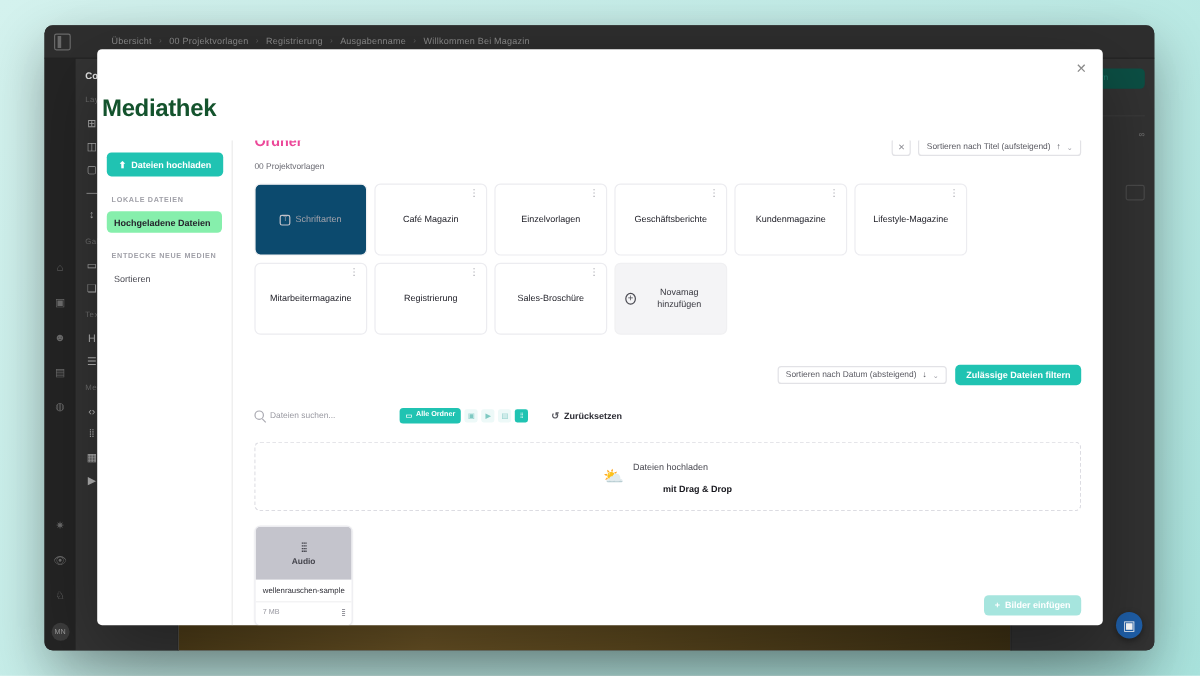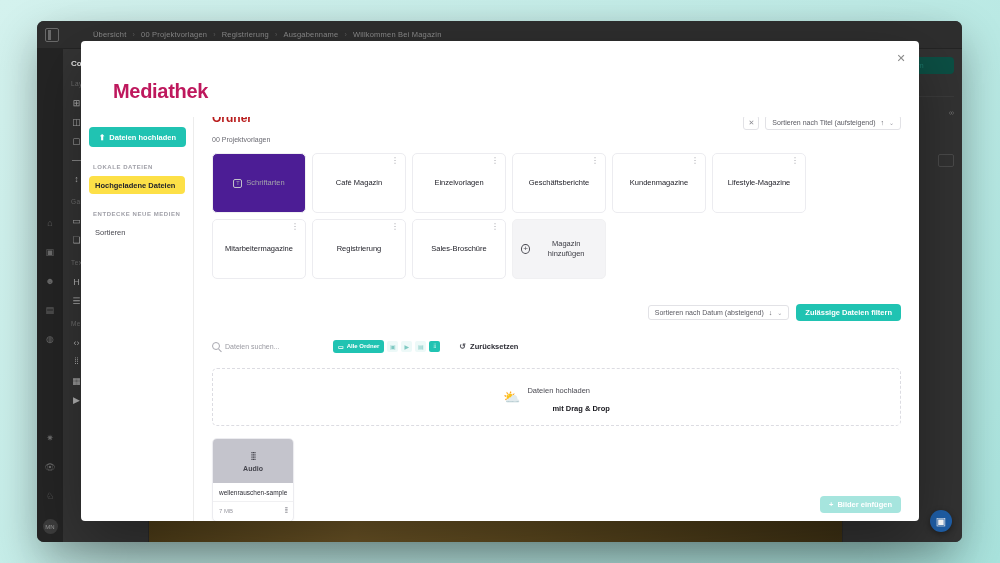--- a/index.html
+++ b/index.html
@@ -121,23 +121,23 @@
     box-shadow: 0 22px 60px rgba(0,0,0,.34);
     overflow: hidden;
   }
   #modal-close {
     position: absolute; right: 10px; top: 9px;
     width: 16px; height: 16px;
     color: #8b8b8b; font-size: 11px; line-height: 16px; text-align: center;
     cursor: pointer;
   }
   #modal-title {
-    position: absolute; left: 32px; top: 50px;
+    position: absolute; left: 4px; top: 50px;
     transform: translateY(-50%);
-    font-size: 20px; font-weight: bold; color: #be185d; letter-spacing: -.3px;
+    font-size: 20px; font-weight: bold; color: #14532d; letter-spacing: -.3px;
   }
 
   
   #m-side {
     position: absolute; left: 0; top: 76px; width: 113px; bottom: 0;
     border-right: 1px solid #ececec;
     padding: 10px 8px 0 8px;
   }
   #upload-btn {
     width: 97px; height: 20px; border-radius: 4px;
@@ -149,35 +149,35 @@
   .side-group {
     font-size: 6px; color: #a0a0a8; letter-spacing: .55px;
     margin: 17px 0 6px 4px; font-weight: bold;
   }
   .side-item {
     height: 18px; border-radius: 4px;
     display: flex; align-items: center;
     padding: 0 6px; font-size: 7.5px; color: #4a4a52;
     cursor: pointer;
   }
-  .side-item.active { background: #fde047; font-weight: bold; color: #24242c; }
+  .side-item.active { background: #86efac; font-weight: bold; color: #24242c; }
 
   
   #m-main {
     position: absolute; left: 113px; top: 76px; right: 0; bottom: 0;
     overflow: hidden;
   }
 
   
   #folders-head {
     position: relative; height: 36px; padding: 0 18px;
   }
   #folders-title {
     position: absolute; left: 18px; top: -6px;
-    font-size: 12px; font-weight: bold; color: #b91c1c;
+    font-size: 12px; font-weight: bold; color: #ec4899;
   }
   #folders-sub {
     position: absolute; left: 18px; top: 19px;
     font-size: 7px; color: #6a6a72;
   }
   #folders-tools {
     position: absolute; right: 18px; top: -2px;
     display: flex; align-items: center; gap: 6px;
   }
   .x-chip {
@@ -207,21 +207,21 @@
   }
   .folder-card .kebab {
     position: absolute; right: 6px; top: 3px;
     color: #9a9aa2; font-size: 8px; letter-spacing: 0; line-height: 1;
   }
   .folder-card .fname {
     font-size: 7.5px; color: #23232b; text-align: center; line-height: 1.35;
     word-break: break-word;
   }
   .folder-card.muted {
-    background: #4c1d95; border-color: #f0f0f2;
+    background: #0c4a6e; border-color: #f0f0f2;
   }
   .folder-card.muted .fname { color: #a3a3ab; }
   .folder-card .tbox {
     width: 9px; height: 9px; border: 1px solid #c2c2ca; border-radius: 2px;
     font-size: 5.5px; color: #a3a3ab; margin-right: 4px;
     display: inline-flex; align-items: center; justify-content: center;
   }
   .folder-card.add {
     background: #f4f4f6; border-color: #f0f0f2;
   }
@@ -518,21 +518,21 @@
         <span class="fname">Registrierung</span>
       </div>
       <div class="folder-card">
         <span class="kebab">⋮</span>
         <span class="fname">Sales-Broschüre</span>
       </div>
 
       <div class="folder-card add">
         <span class="fc-inner">
           <span class="plus">+</span>
-          <span class="fname">Magazin hinzufügen</span>
+          <span class="fname">Novamag hinzufügen</span>
         </span>
       </div>
     </div>
 
     <div id="files-head">
       <div id="files-title">Dateien</div>
       <div id="files-tools">
         <div class="sel-box">
           <span>Sortieren nach Datum (absteigend)</span>
           <span>↓</span>

